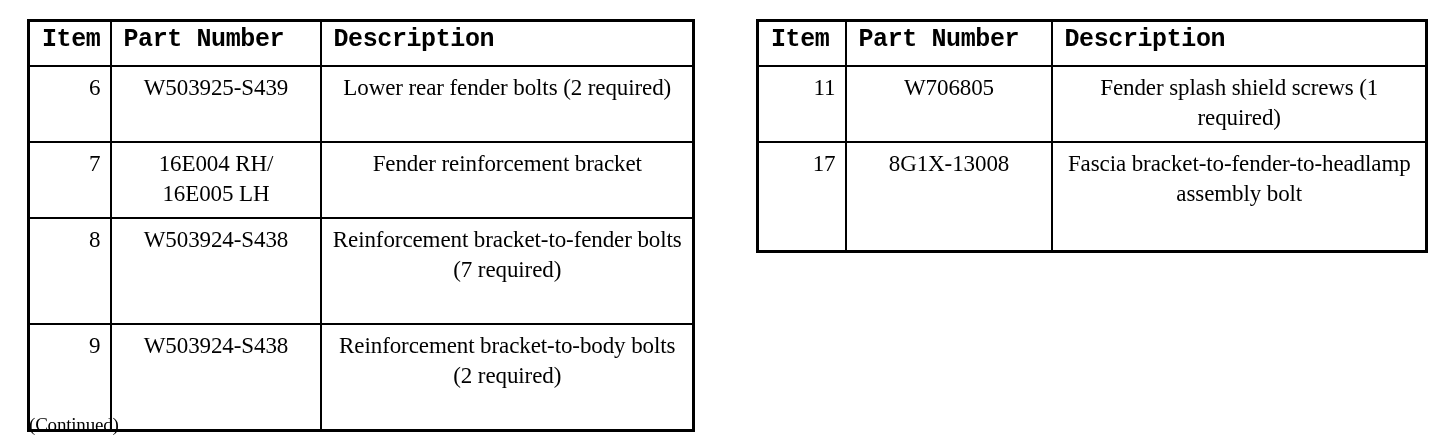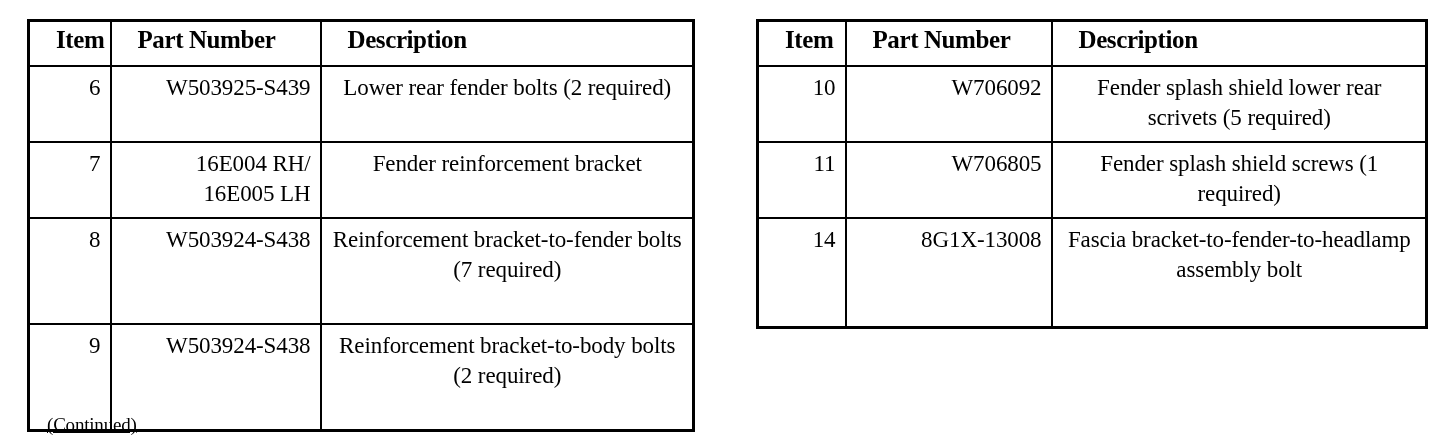--- a/index.html
+++ b/index.html
@@ -31,36 +31,36 @@
   .parts-table td,
   .parts-table th {
     border: 2px solid #000000;
     vertical-align: top;
     padding: 6px 9px 6px 10px;
     line-height: 1.30;
     background: #ffffff;
   }
 
   .parts-table thead th {
-    font-family: Liberation Serif, serif;
+    font-family: Liberation Mono, monospace;
     font-weight: bold;
     font-size: 25px;
     text-align: left;
-    padding: 4px 9px 5px 26px;
+    padding: 4px 9px 5px 12px;
     letter-spacing: -0.4px;
     line-height: 1.12;
   }
 
   .parts-table tbody td {
     font-size: 23px;
     letter-spacing: -0.1px;
   }
 
   .col-item   { text-align: right; padding-right: 14px; }
-  .col-part   { text-align: right; }
+  .col-part   { text-align: center; }
   .col-desc   { text-align: center; }
 
   thead .col-item { text-align: left; }
 
   
   #table-left {
     left: 27px;
     top: 19px;
     width: 665px;
   }
@@ -85,27 +85,26 @@
   #table-right .w-desc { width: 375px; }
 
   #table-right .r-head td, #table-right .r-head th { height: 34px; }
   #table-right .r-10 td { height: 62px; }
   #table-right .r-11 td { height: 62px; }
   #table-right .r-12 td { height: 62px; }
   #table-right .r-13 td { height: 95px; }
 
   .continued {
     position: absolute;
-    left: 47px;
+    left: 29px;
     top: 414px;
     font-size: 19px;
     font-family: "Liberation Serif", "DejaVu Serif", serif;
     letter-spacing: -0.2px;
     white-space: nowrap;
-    text-decoration: underline;
   }
 
   .cell-line { display: block; }
 </style>
 </head>
 <body>
 
 <table class="parts-table" id="table-left">
   <colgroup>
     <col class="w-item">
@@ -153,31 +152,26 @@
       <col class="w-desc">
   </colgroup>
   <thead>
     <tr class="r-head">
       <th class="col-item">Item</th>
       <th class="col-part">Part Number</th>
       <th class="col-desc">Description</th>
     </tr>
   </thead>
   <tbody>
-    <tr class="r-10">
-      <td class="col-item">10</td>
-      <td class="col-part">W706092</td>
-      <td class="col-desc">Fender splash shield lower rear scrivets (5 required)</td>
-    </tr>
     <tr class="r-11">
       <td class="col-item">11</td>
       <td class="col-part">W706805</td>
       <td class="col-desc">Fender splash shield screws (1 required)</td>
     </tr>
     <tr class="r-13">
-      <td class="col-item">14</td>
+      <td class="col-item">17</td>
       <td class="col-part">8G1X-13008</td>
       <td class="col-desc">Fascia bracket-to-fender-to-headlamp assembly bolt</td>
     </tr>
   </tbody>
 </table>
 
 <div class="continued">(Continued)</div>
 
 </body></html>

